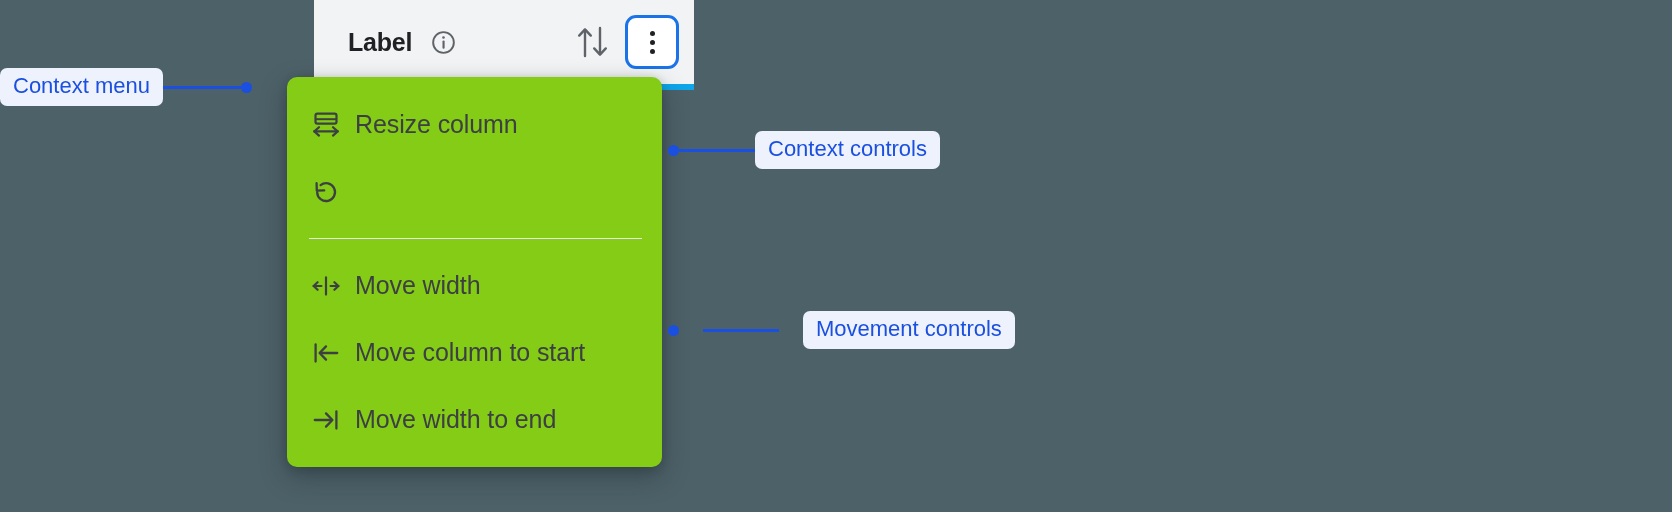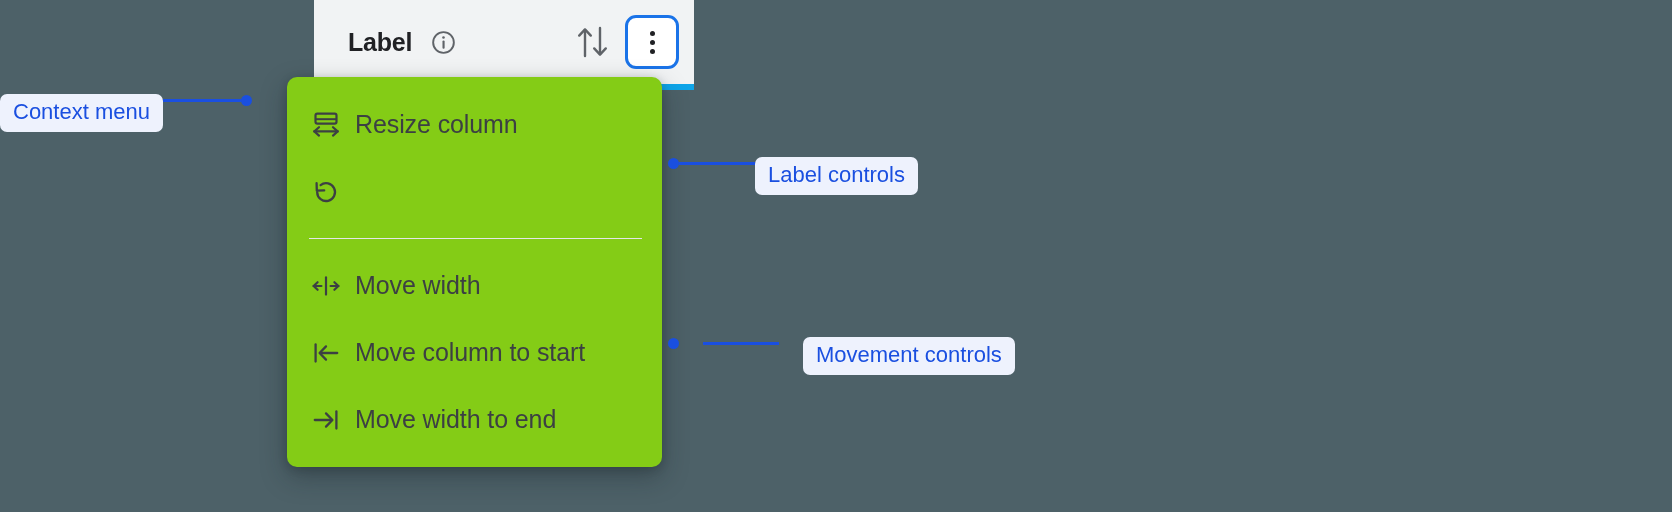--- a/index.html
+++ b/index.html
@@ -124,21 +124,20 @@
     align-items: center;
   }
   .ann-pill {
     background: #eef2fd;
     color: #1a4fe0;
     font-size: 22px;
     border-radius: 7px;
     padding: 7px 13px 9px 13px;
     white-space: nowrap;
     line-height: 1;
-    margin-top: 26px;
   }
   .ann-line {
     height: 3px;
     background: #1a4fe0;
   }
   .ann-dot {
     width: 11px;
     height: 11px;
     border-radius: 50%;
     background: #1a4fe0;
@@ -252,20 +251,20 @@
 
 <div class="annotation" id="ann-context-menu">
   <span class="ann-pill">Context menu</span>
   <span class="ann-line"></span>
   <span class="ann-dot"></span>
 </div>
 
 <div class="annotation" id="ann-resize">
   <span class="ann-dot"></span>
   <span class="ann-line"></span>
-  <span class="ann-pill">Label controls</span>
+  <span class="ann-pill">Context controls</span>
 </div>
 
 <div class="annotation" id="ann-movement">
   <span class="ann-dot"></span>
   <span class="ann-line"></span>
   <span class="ann-pill">Movement controls</span>
 </div>
 
 </body></html>

